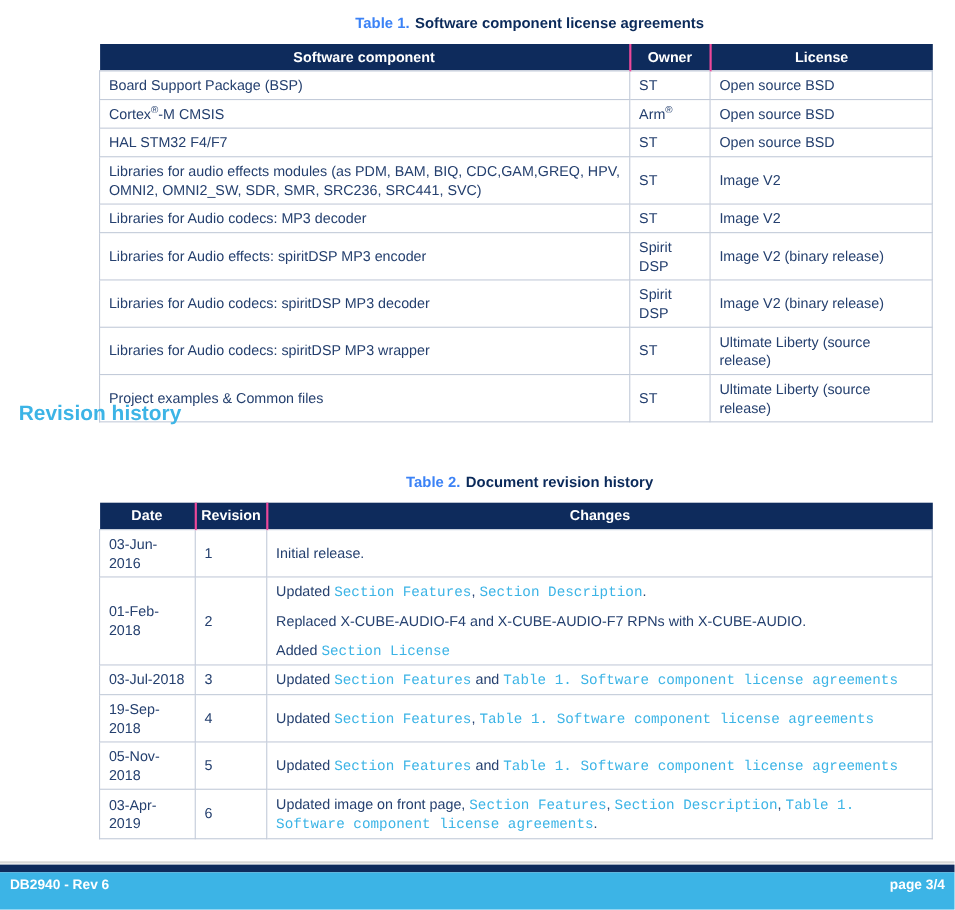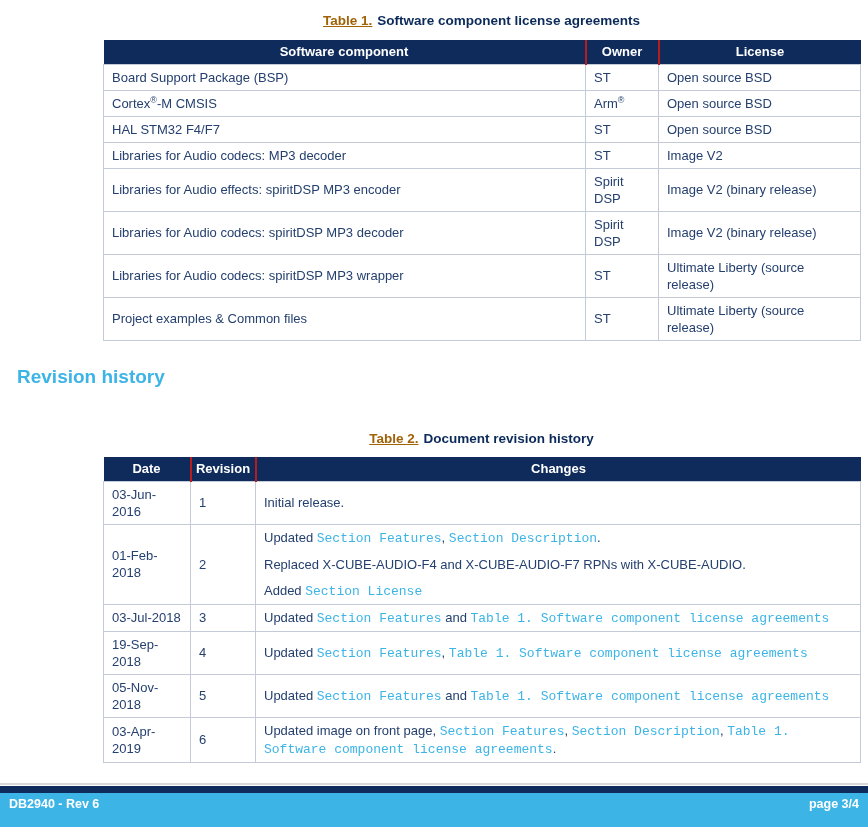--- a/index.html
+++ b/index.html
@@ -6,36 +6,36 @@
   html,body { background:#ffffff; }
   body {
     width:868px; height:827px;
     font-family:"Liberation Sans", sans-serif;
     -webkit-font-smoothing:antialiased;
   }
   .page { position:relative; width:868px; height:827px; background:#fff; overflow:hidden; }
 
   
   .caption { position:absolute; left:103px; width:757px; text-align:center; font-size:13.5px; font-weight:bold; }
-  .cap-prefix { color:#a16207;text-decoration:underline; }
+  .cap-prefix { color:#3b82f6; }
   .cap-title  { color:#0b2a5a; margin-left:5px; }
   .t1-caption { top:13px; }
   .t2-caption { top:431px; }
 
   
   .doc-table {
-    position:absolute; left:103px; width:757px;
+    position:absolute; left:90px; width:757px;
     border-collapse:collapse; table-layout:fixed;
     font-size:13px; color:#25406f;
   }
   .t1 { top:40px; }
   .t2 { top:457px; }
   .doc-table th {
     background:#0e2b5c; color:#ffffff; font-weight:bold; font-size:13px;
-    height:24px; padding:2px 4px; border-left:2px solid #b91c1c;
+    height:24px; padding:2px 4px; border-left:2px solid #ec4899;
     text-align:center; line-height:17px;
   }
   .doc-table th:first-child { border-left:none; }
   .doc-table td {
     border:1px solid #c3cbd9;
     padding:4px 8px; line-height:17px; vertical-align:middle;
     background:#fff;
   }
   .cell-center { text-align:left; padding-left:2px; padding-right:2px; }
   .link { color:#3cb4e6; cursor:pointer;font-family:Liberation Mono, monospace; }
@@ -90,20 +90,25 @@
           <td><span>Cortex</span><sup>®</sup><span>-M CMSIS</span></td>
           <td class="cell-center"><span>Arm</span><sup>®</sup></td>
           <td>Open source BSD</td>
         </tr>
         <tr>
           <td><span>HAL STM32 F4/F7</span></td>
           <td class="cell-center"><span>ST</span></td>
           <td>Open source BSD</td>
         </tr>
         <tr>
+          <td><span>Libraries for audio effects modules (as PDM, BAM, BIQ, CDC,GAM,GREQ, HPV, OMNI2, OMNI2_SW, SDR, SMR, SRC236, SRC441, SVC)</span></td>
+          <td class="cell-center"><span>ST</span></td>
+          <td>Image V2</td>
+        </tr>
+        <tr>
           <td><span>Libraries for Audio codecs: MP3 decoder</span></td>
           <td class="cell-center"><span>ST</span></td>
           <td>Image V2</td>
         </tr>
         <tr>
           <td><span>Libraries for Audio effects: spiritDSP MP3 encoder</span></td>
           <td class="cell-center"><span>Spirit DSP</span></td>
           <td>Image V2 (binary release)</td>
         </tr>
         <tr>

